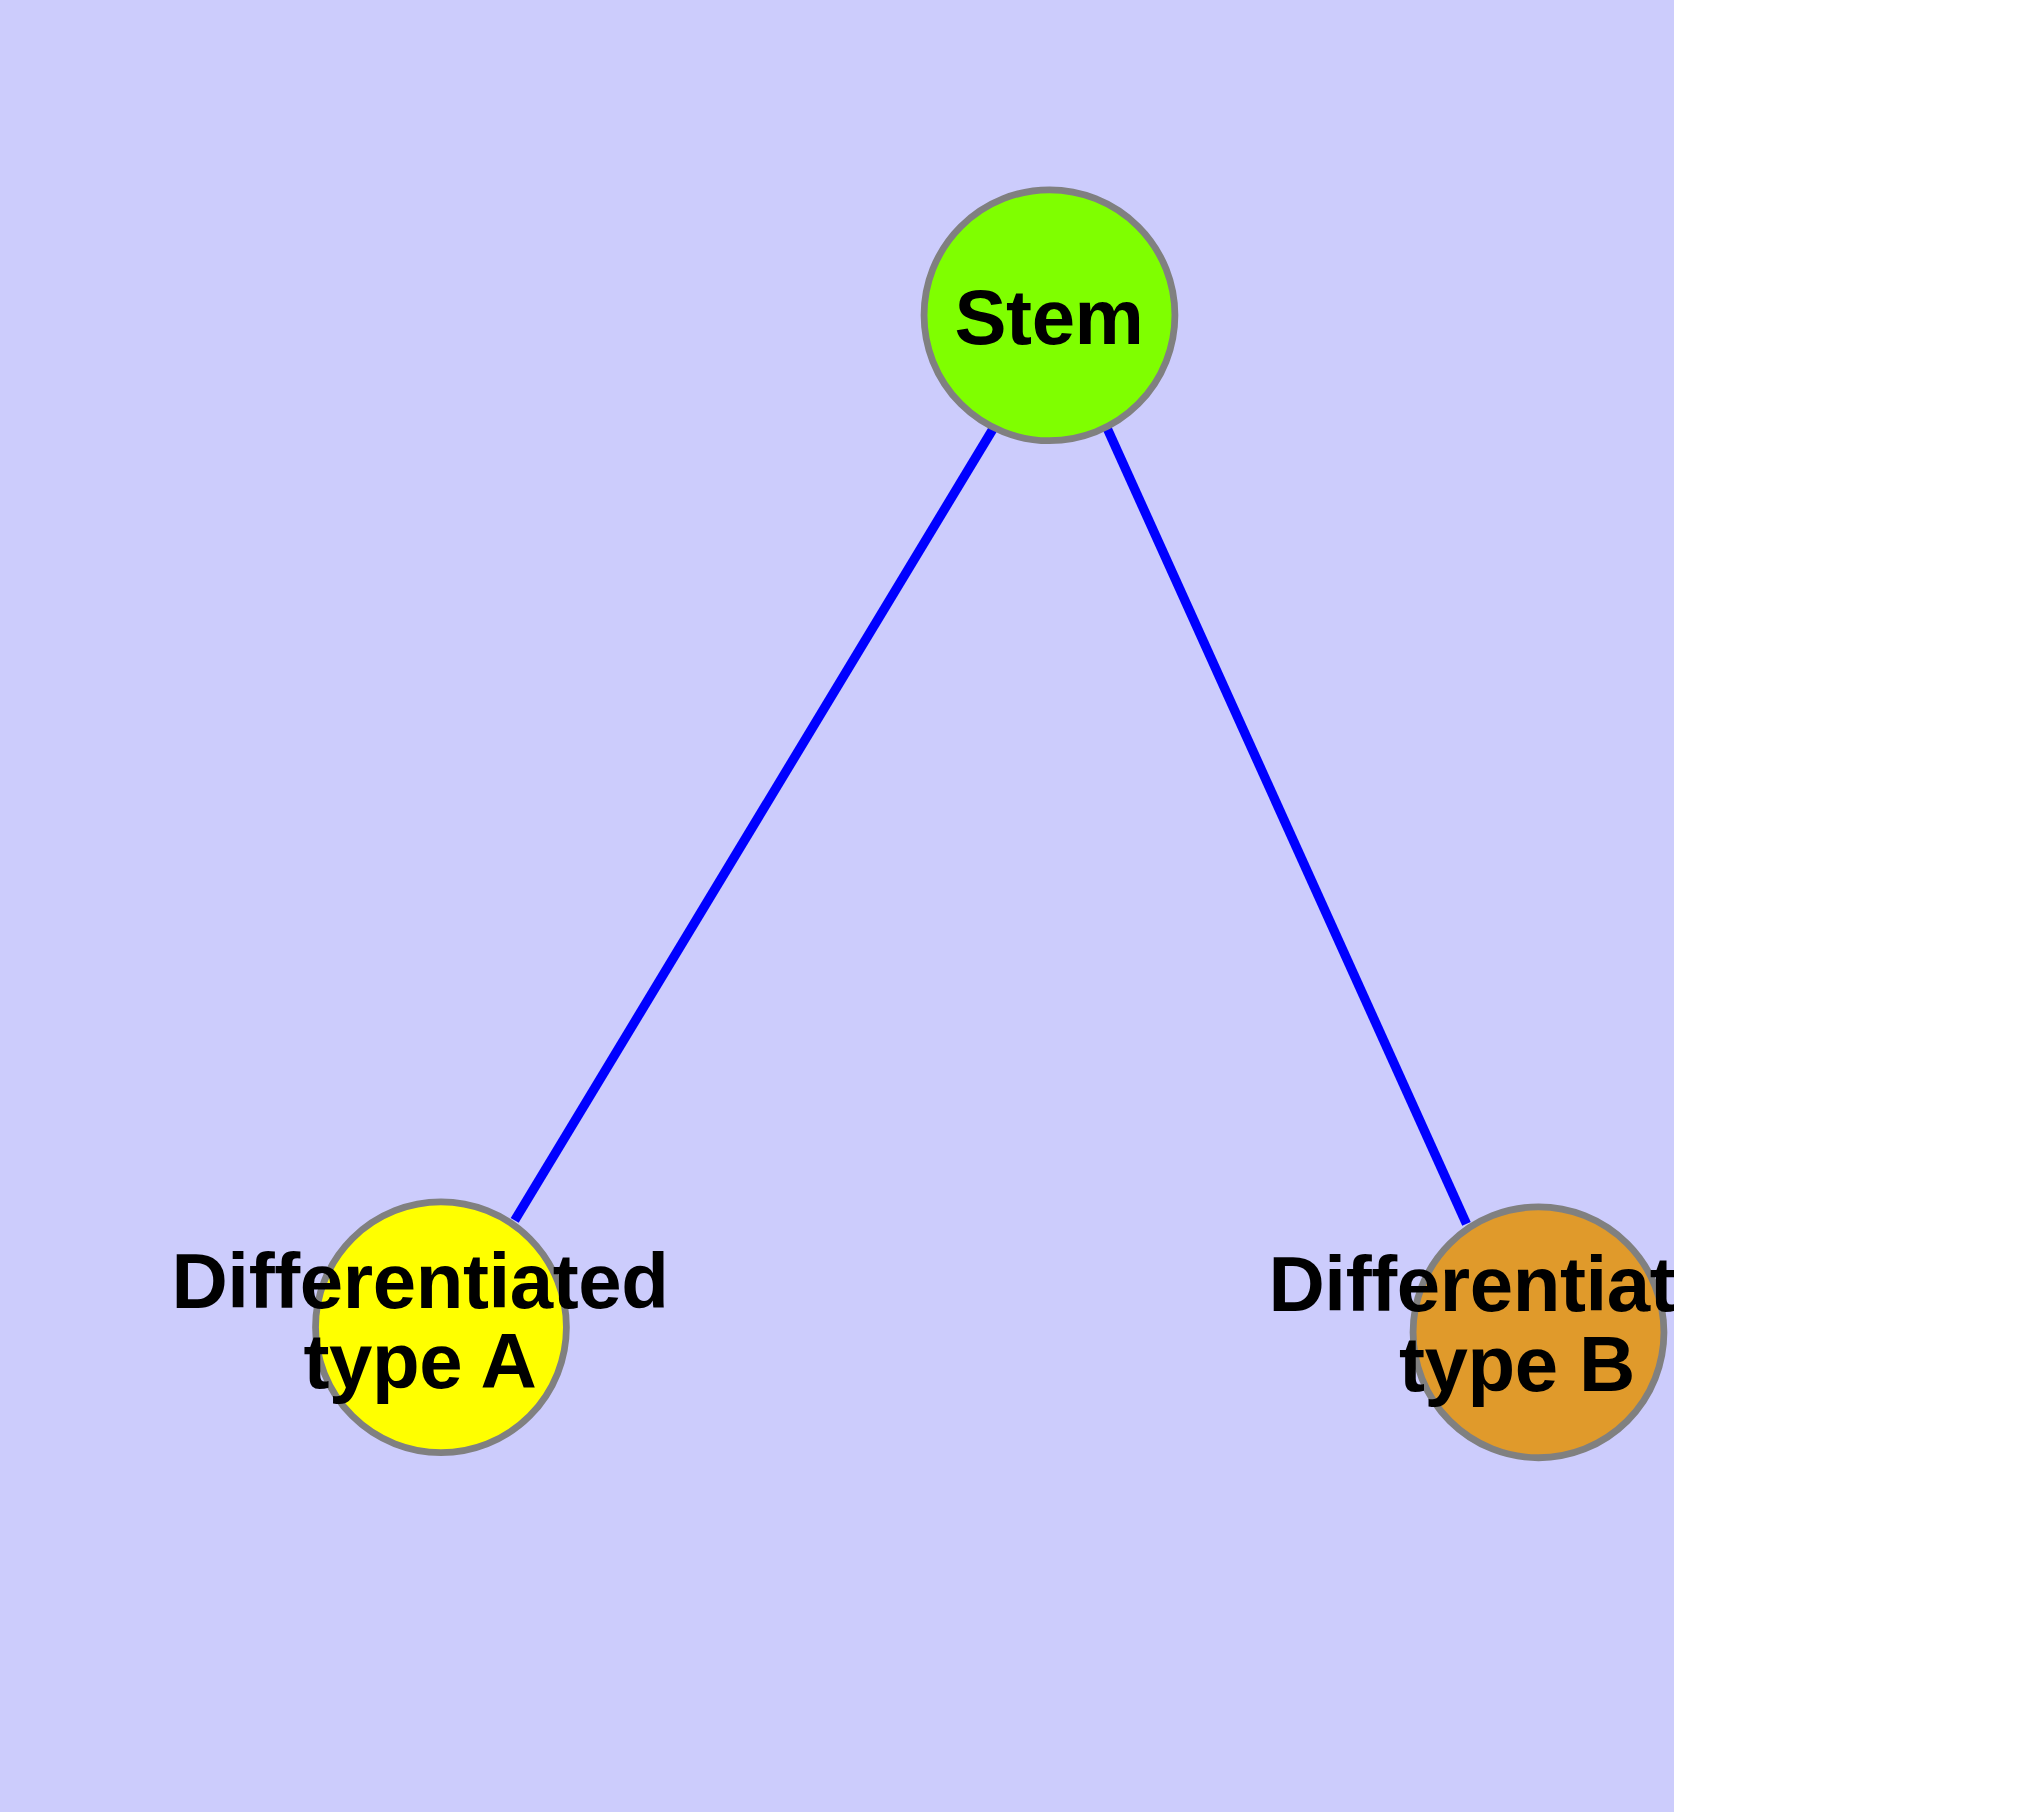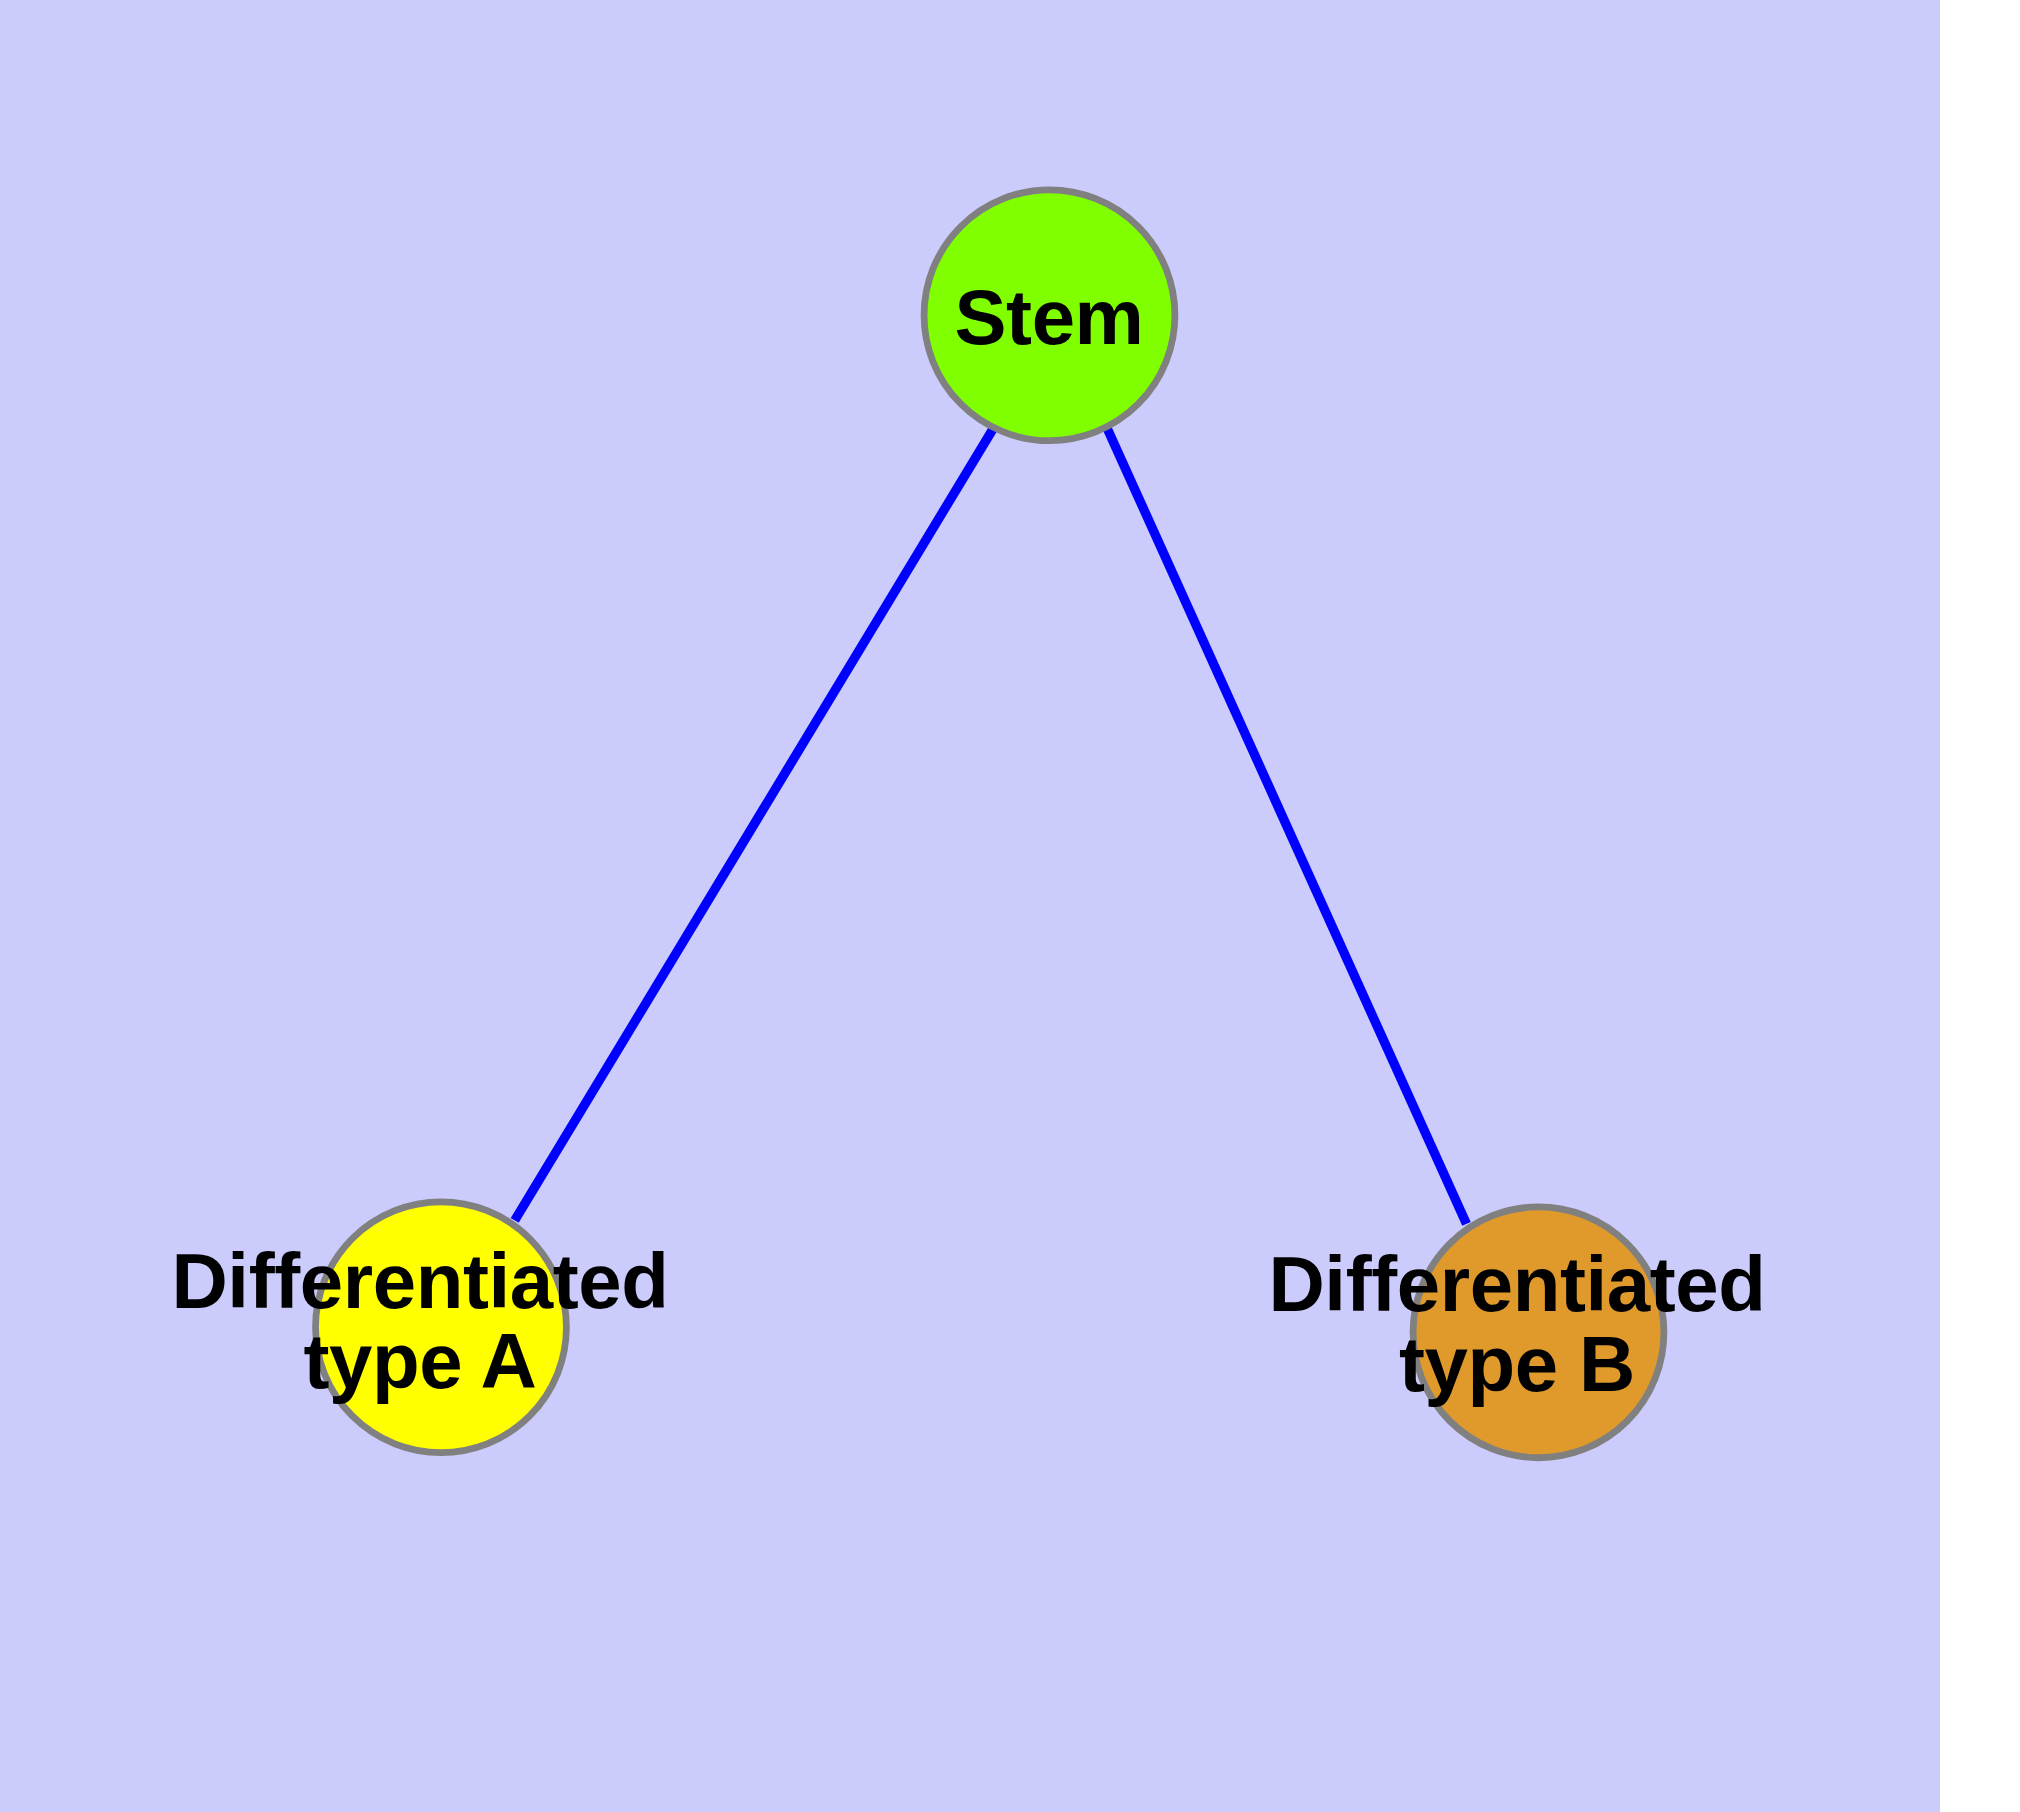--- a/index.html
+++ b/index.html
@@ -2,21 +2,21 @@
 <html style="font-size:13.6px"><head>
 <meta charset="utf-8">
 <style>
   html, body {
     margin: 0;
     padding: 0;
     background: #ffffff;
   }
   #canvas {
     position: relative;
-    width: 1940px;
+    width: 1674px;
     height: 1812px;
     background: #ccccfc;
     overflow: hidden;
     font-family: "Liberation Sans", sans-serif;
   }
   #graph-svg {
     position: absolute;
     left: 0;
     top: 0;
     width: 2021px;

